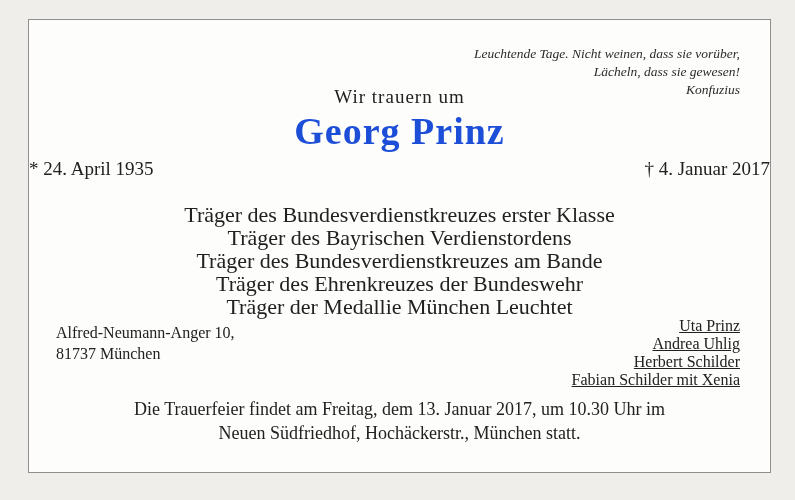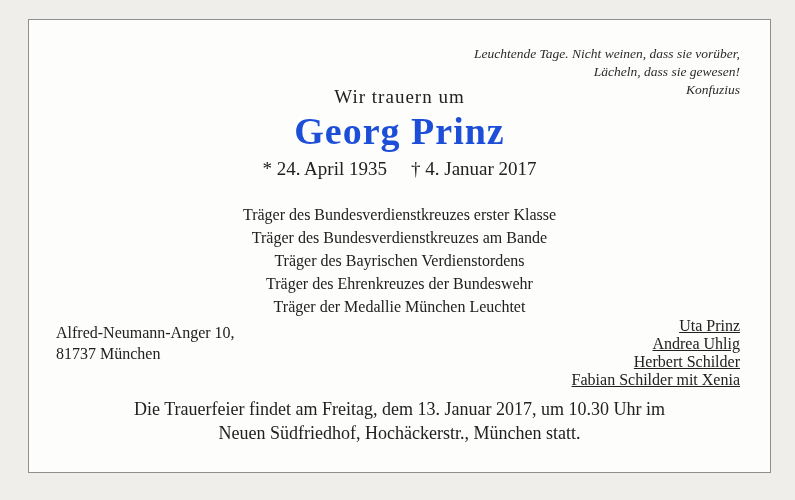--- a/index.html
+++ b/index.html
@@ -43,29 +43,29 @@
     text-align: center;
     font-size: 38px;
     font-weight: bold;
     letter-spacing: 1px;
     color: #1d4ed8;
   }
   .dates {
     position: absolute;
     top: 138px; left: 0; width: 100%;
     display: flex;
-    justify-content: center;
+    justify-content: space-between;
     gap: 24px;
     font-size: 19px;
   }
   .honors {
     position: absolute;
     top: 183px; left: 0; width: 100%;
     text-align: center;
-    font-size: 16px;
+    font-size: 22px;
     line-height: 23px;
     list-style: none;
   }
   .address {
     position: absolute;
     top: 302px; left: 27px;
     font-size: 16px;
     line-height: 21px;
   }
   .mourners {
@@ -101,22 +101,22 @@
 
     <div class="deceased">Georg Prinz</div>
 
     <div class="dates">
       <span>* 24. April 1935</span>
       <span>† 4. Januar 2017</span>
     </div>
 
     <ul class="honors">
       <li>Träger des Bundesverdienstkreuzes erster Klasse</li>
+      <li>Träger des Bayrischen Verdienstordens</li>
       <li>Träger des Bundesverdienstkreuzes am Bande</li>
-      <li>Träger des Bayrischen Verdienstordens</li>
       <li>Träger des Ehrenkreuzes der Bundeswehr</li>
       <li>Träger der Medallie München Leuchtet</li>
     </ul>
 
     <div class="address">
       <div>Alfred-Neumann-Anger 10,</div>
       <div>81737 München</div>
     </div>
 
     <ul class="mourners">

